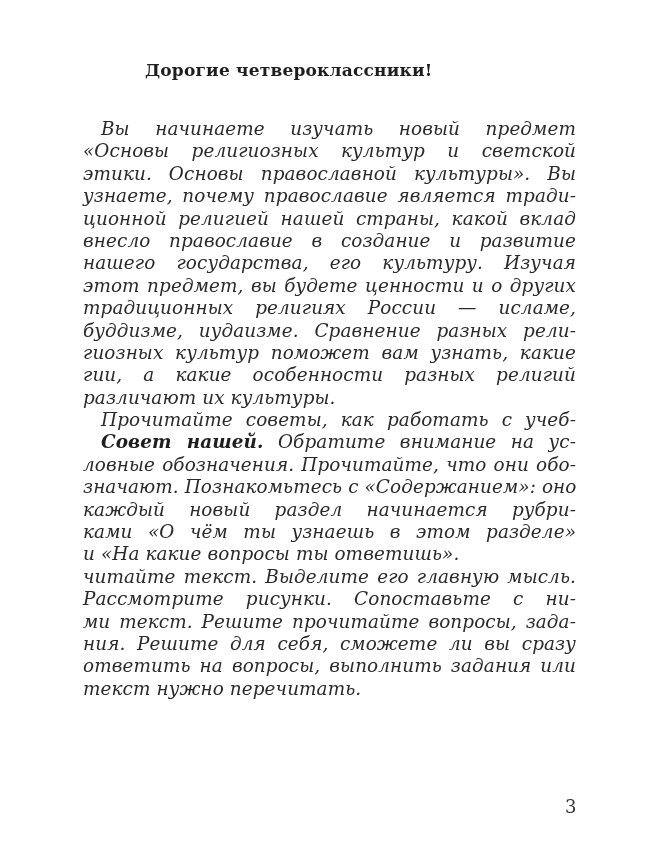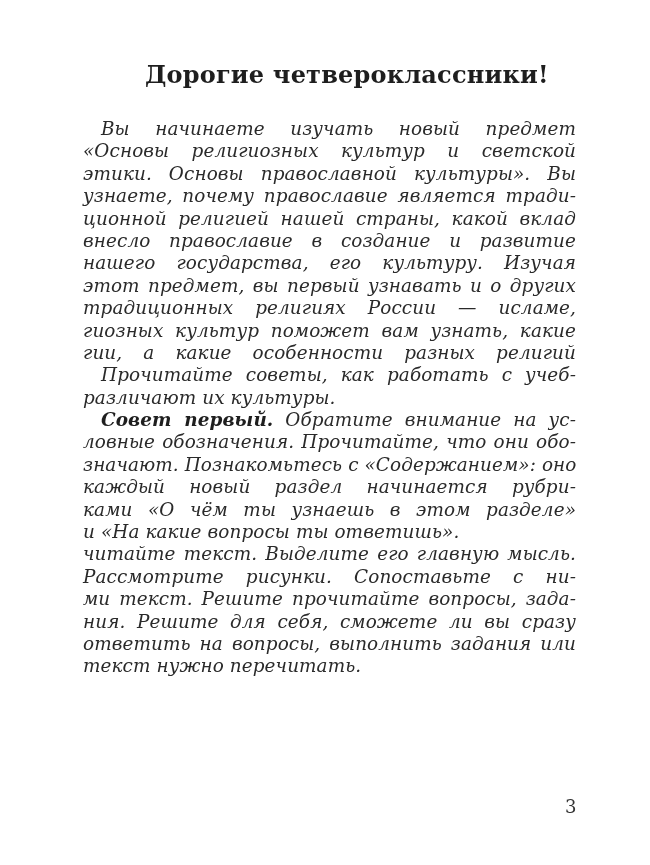--- a/index.html
+++ b/index.html
@@ -5,21 +5,21 @@
   html, body { margin: 0; padding: 0; background: #ffffff; }
   body { width: 650px; height: 865px; position: relative; overflow: hidden; }
   .page {
     position: absolute; left: 83px; top: 0; width: 493px;
     font-family: "DejaVu Serif", "Liberation Serif", serif;
     color: #2a2a2a;
   }
   .title {
     position: absolute; top: 60px; left: 62px; width: 380px;
     font-family: "DejaVu Serif", serif;
-    font-weight: bold; font-size: 24px; letter-spacing: 0.2px;
+    font-weight: bold; font-size: 17px; letter-spacing: 0.2px;
     color: #1e1e1e; white-space: nowrap;
   }
   .body { position: absolute; top: 118px; left: 0; width: 493px; }
   .line {
     display: block; height: 22.4px; line-height: 22.4px;
     font-size: 18.4px; white-space: nowrap;
     text-align: justify; text-align-last: justify;
     letter-spacing: 0.1px;
     font-style: italic;
   }
@@ -39,29 +39,30 @@
 
   <div class="body">
 
     <span class="line indent">Вы начинаете изучать новый предмет</span>
     <span class="line">«Основы религиозных культур и светской</span>
     <span class="line">этики. Основы православной культуры». Вы</span>
     <span class="line">узнаете, почему православие является тради-</span>
     <span class="line">ционной религией нашей страны, какой вклад</span>
     <span class="line">внесло православие в создание и развитие</span>
     <span class="line">нашего государства, его культуру. Изучая</span>
-    <span class="line">этот предмет, вы первый узнавать и о других</span>
+    <span class="line">этот предмет, вы будете ценности и о других</span>
     <span class="line">традиционных религиях России — исламе,</span>
+    <span class="line">буддизме, иудаизме. Сравнение разных рели-</span>
     <span class="line">гиозных культур поможет вам узнать, какие</span>
     <span class="line">гии, а какие особенности разных религий</span>
+    <span class="line last">различают их культуры.</span>
+
     <span class="line indent">Прочитайте советы, как работать с учеб-</span>
 
-    <span class="line last">различают их культуры.</span>
-
-    <span class="line indent"><b class="bold">Совет первый.</b><span> Обратите внимание на ус-</span></span>
+    <span class="line indent"><b class="bold">Совет нашей.</b><span> Обратите внимание на ус-</span></span>
     <span class="line">ловные обозначения. Прочитайте, что они обо-</span>
     <span class="line">значают. Познакомьтесь с «Содержанием»: оно</span>
     <span class="line">каждый новый раздел начинается рубри-</span>
     <span class="line">ками «О чём ты узнаешь в этом разделе»</span>
     <span class="line last">и «На какие вопросы ты ответишь».</span>
 
     <span class="line">читайте текст. Выделите его главную мысль.</span>
     <span class="line">Рассмотрите рисунки. Сопоставьте с ни-</span>
     <span class="line">ми текст. Решите прочитайте вопросы, зада-</span>
     <span class="line">ния. Решите для себя, сможете ли вы сразу</span>

